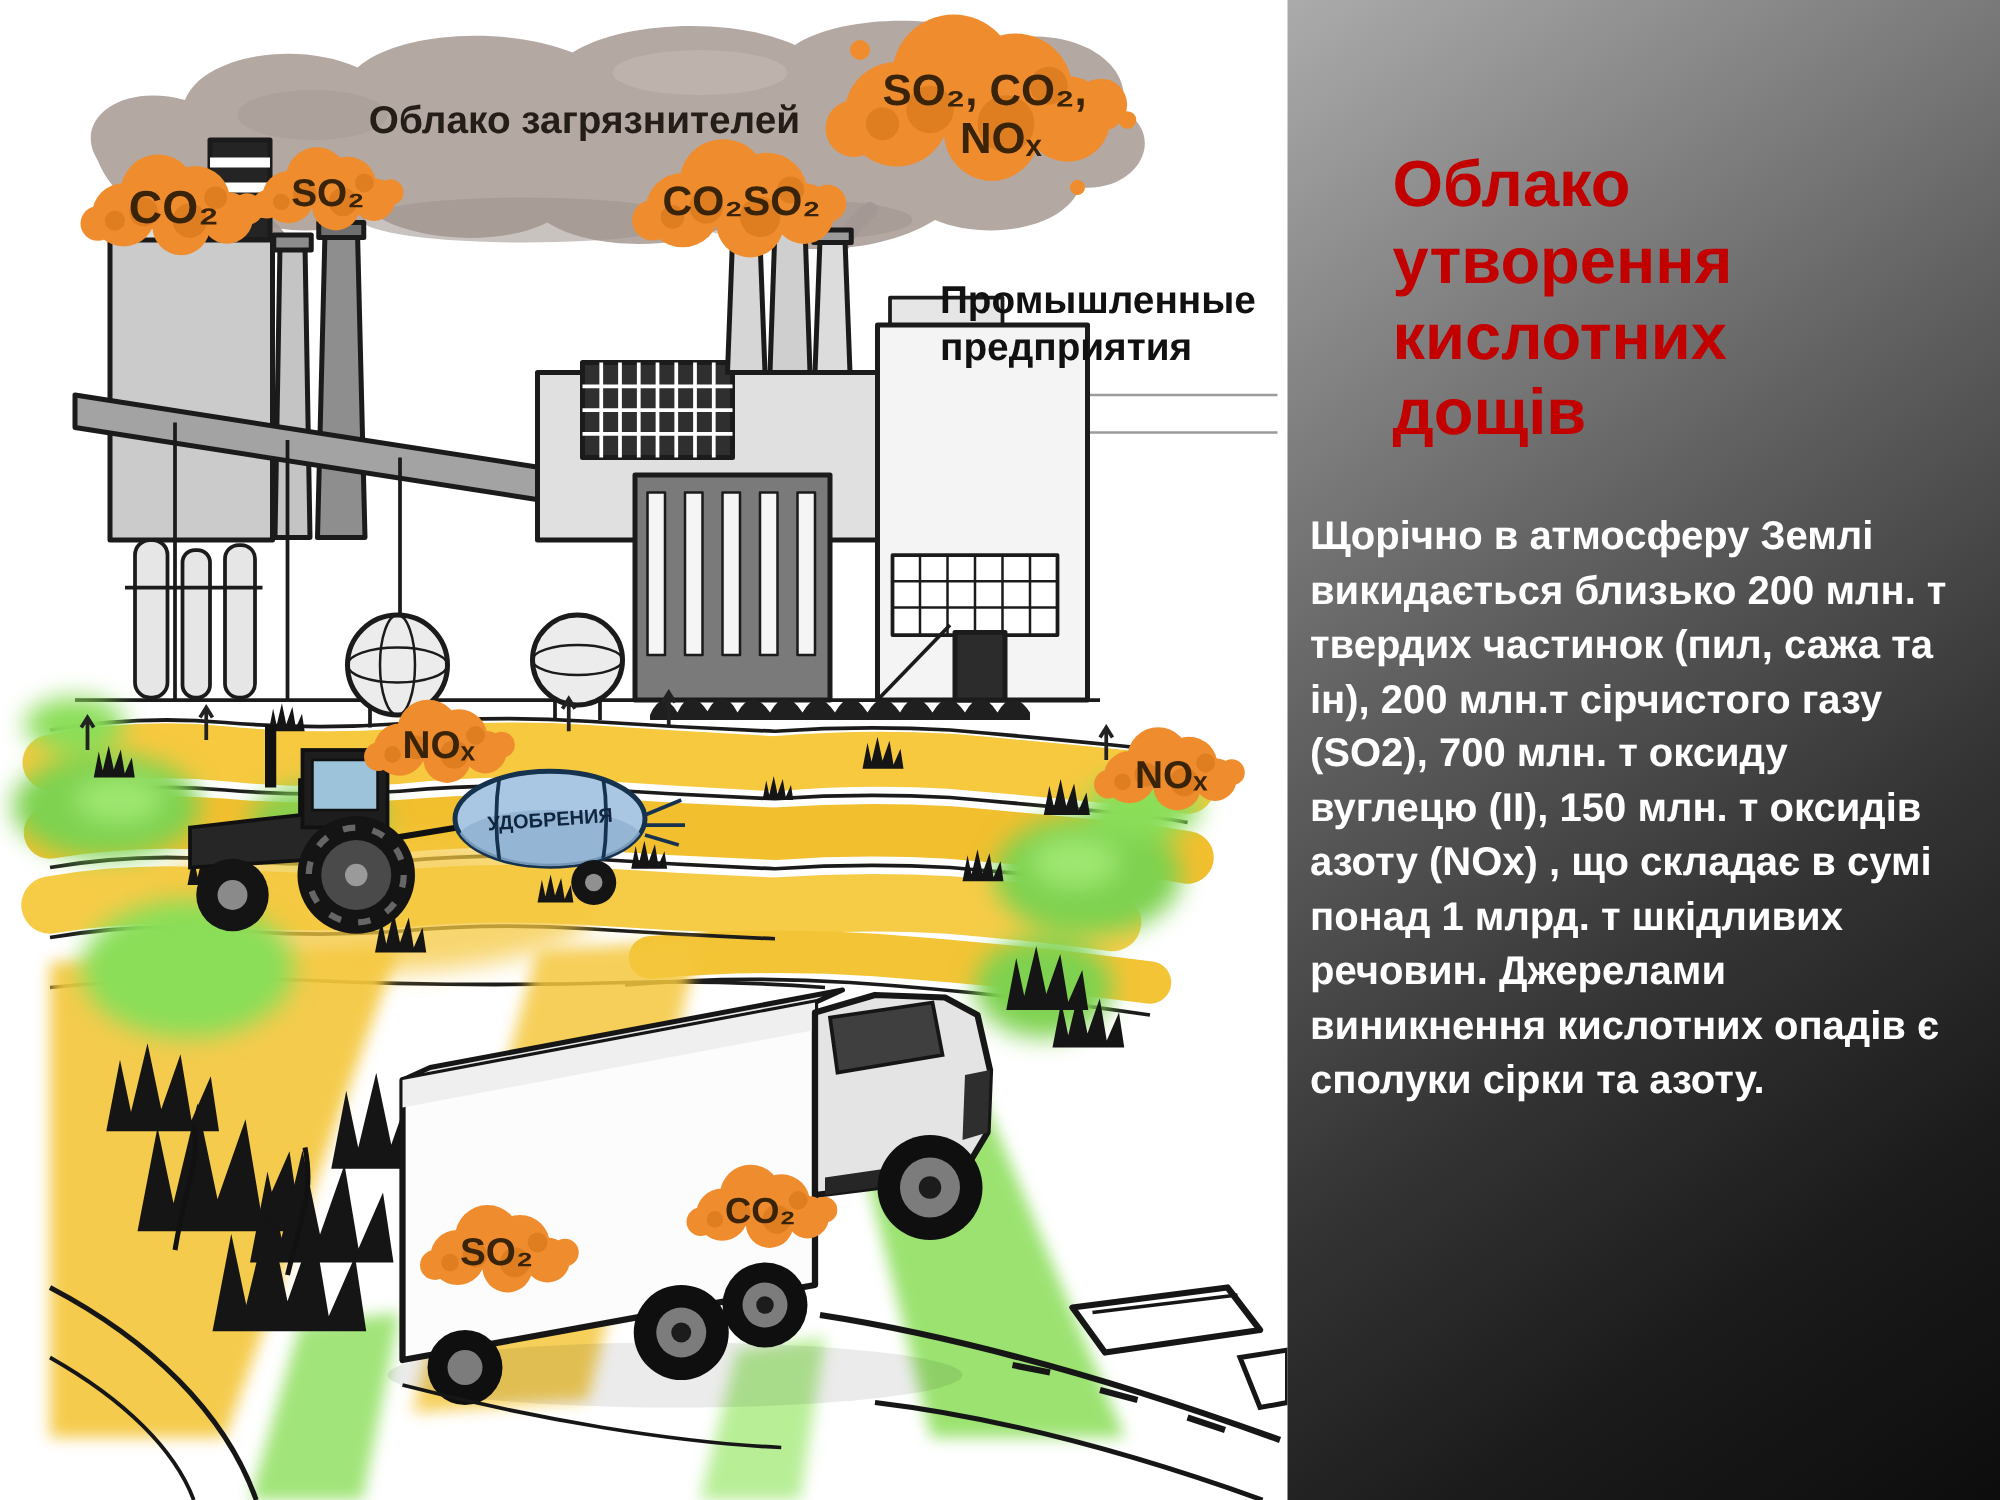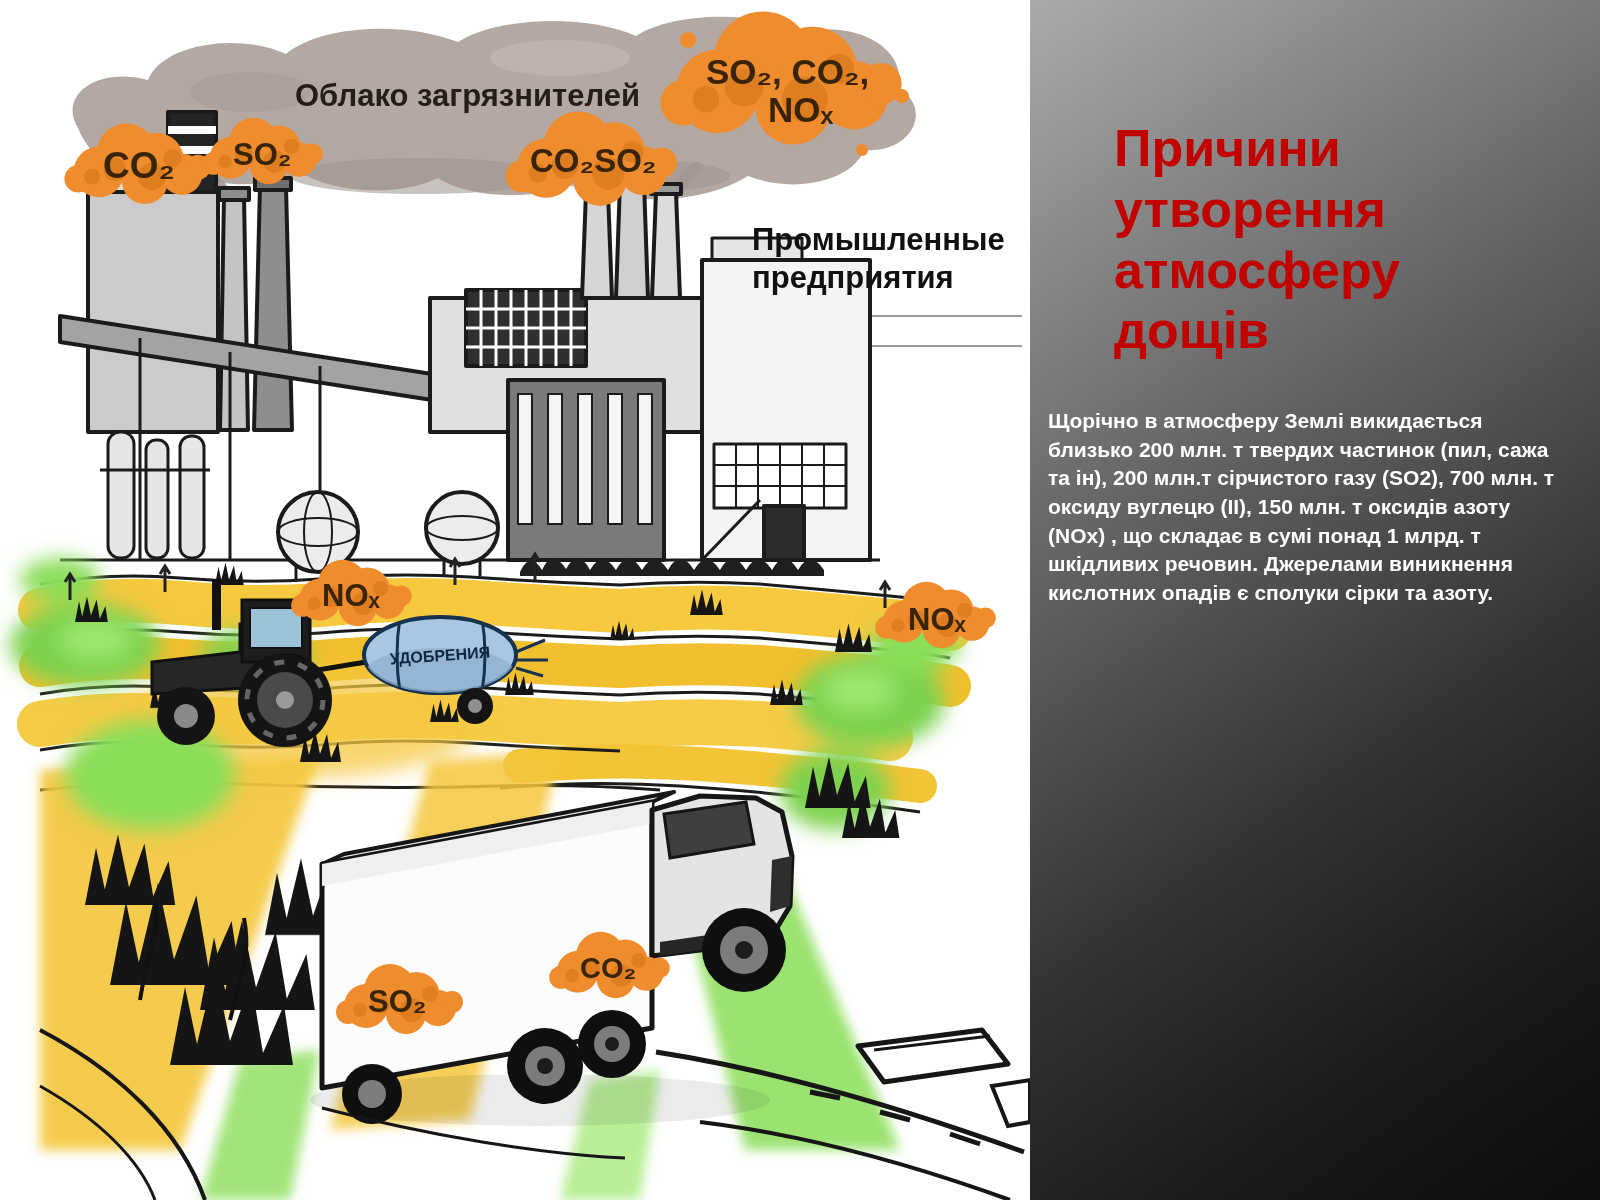--- a/index.html
+++ b/index.html
@@ -26,21 +26,21 @@
     margin: 0 0 46px 66px;
     width: 350px;
     font-size: 52px;
     line-height: 1.17;
     font-weight: bold;
     color: #c20000;
   }
   .panel p {
     margin: 0;
     width: 520px;
-    font-size: 21px;
+    font-size: 32px;
     line-height: 1.36;
     font-weight: bold;
     color: #ffffff;
   }
   svg text { font-family: "Liberation Sans", sans-serif; font-weight: bold; }
 </style>
 </head>
 <body>
 
 <div class="slide">
@@ -370,17 +370,17 @@
         <text x="530" y="172" font-size="33" fill="#3a2409">CO₂SO₂</text>
         <text x="322" y="606" font-size="31" fill="#3a2409">NOₓ</text>
         <text x="908" y="630" font-size="31" fill="#3a2409">NOₓ</text>
         <text x="368" y="1012" font-size="31" fill="#3a2409">SO₂</text>
         <text x="580" y="978" font-size="29" fill="#3a2409">CO₂</text>
       </g>
     </svg>
   </div>
 
   <div class="panel">
-    <h1>Причини утворення атмосферу дощів</h1>
+    <h1>Облако утворення кислотних дощів</h1>
     <p>Щорічно в атмосферу Землі викидається близько 200 млн. т твердих частинок (пил, сажа та ін), 200 млн.т сірчистого газу (SO2), 700 млн. т оксиду вуглецю (II), 150 млн. т оксидів азоту (NOx) , що складає в сумі понад 1 млрд. т шкідливих речовин. Джерелами виникнення кислотних опадів є сполуки сірки та азоту.</p>
   </div>
 
 </div>
 
 </body></html>

